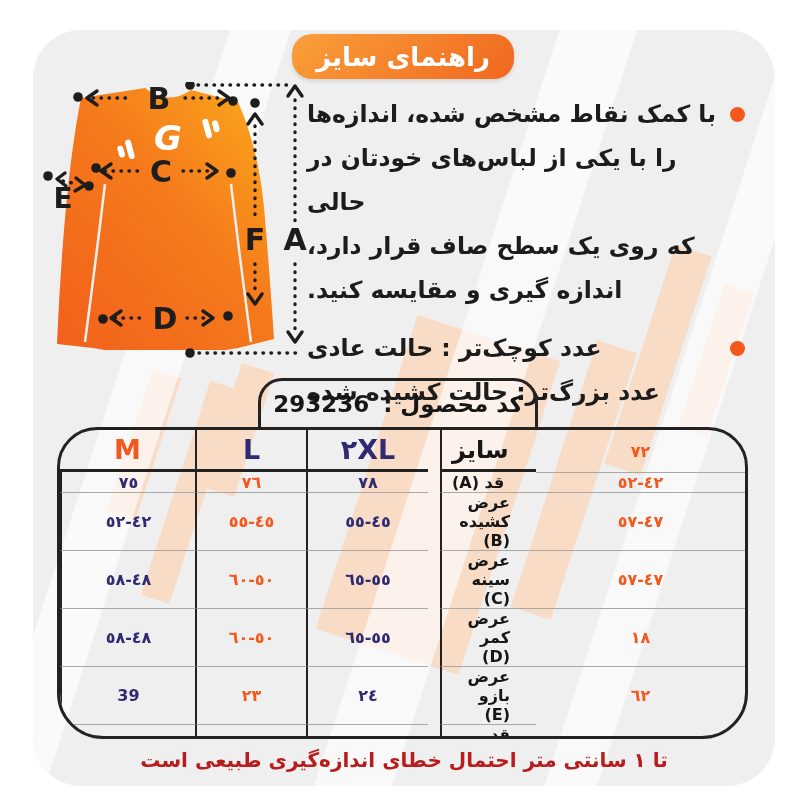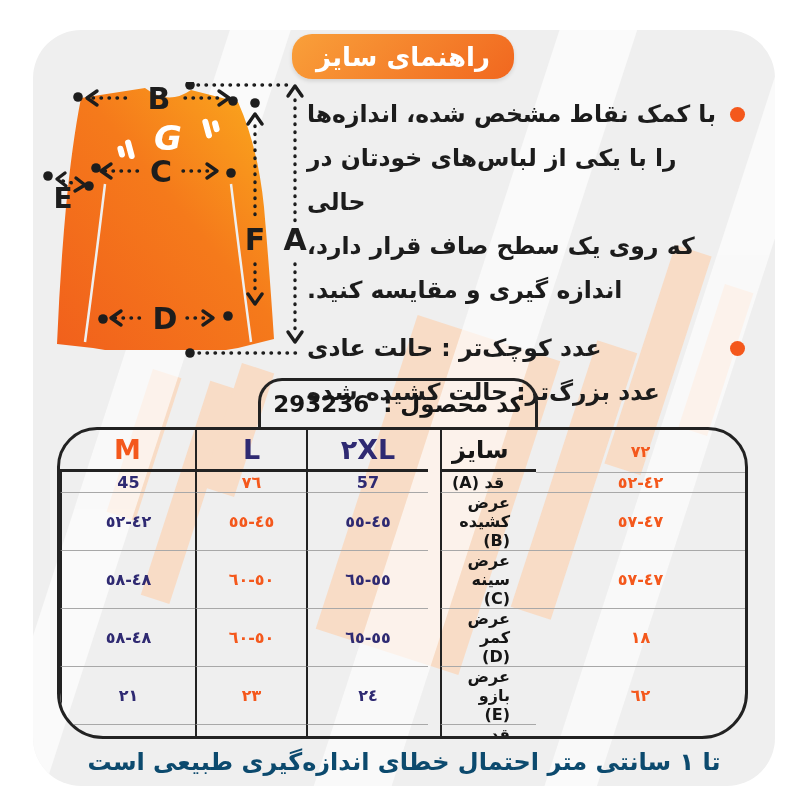--- a/index.html
+++ b/index.html
@@ -49,21 +49,21 @@
   .cell.bl{border-left:2.5px solid #222;}
   .cell.bt{border-top:1.6px solid #a8a8a8;}
   .cell.lab{justify-content:flex-end;padding-left:10px;padding-right:26px;direction:rtl;margin-left:12px;}
   .cell.head.lab{font-size:24px;}
   .cell.orange{color:var(--orange);}
   .cell.navy{color:var(--navy);}
   .cell.v{direction:ltr;}
 
   
   .footnote{position:absolute;left:0;top:718px;width:100%;text-align:center;
-    font-size:24px;font-weight:bold;color:#0c4a6e;direction:rtl;z-index:2;}
+    font-size:20px;font-weight:bold;color:#b91c1c;direction:rtl;z-index:2;}
 </style>
 </head>
 <body>
 
 <div class="card">
 
   <svg class="wm-svg" width="742" height="756" viewBox="0 0 742 756">
     <g fill="#f8dcc6">
       <rect x="96" y="340" width="30" height="150" transform="rotate(18 111 415)"></rect>
       <rect x="142" y="350" width="30" height="225" transform="rotate(18 157 462)"></rect>
@@ -181,41 +181,41 @@
     <span>کد محصول :</span>
     <bdo dir="ltr">293236</bdo>
   </div>
 
   <div class="size-table">
       <div class="cell head v orange" dir="ltr">M</div>
       <div class="cell head v navy bl" dir="ltr">L</div>
       <div class="cell head v navy bl" dir="ltr">٢XL</div>
       <div class="cell head lab bl" dir="rtl">سایز</div>
       <div class="cell v orange" dir="ltr">٧٢</div>
-      <div class="cell v navy bl" dir="ltr">45</div>
+      <div class="cell v navy bl" dir="ltr">٧٥</div>
       <div class="cell v orange bl" dir="ltr">٧٦</div>
-      <div class="cell v navy bl" dir="ltr">57</div>
+      <div class="cell v navy bl" dir="ltr">٧٨</div>
       <div class="cell lab bl" dir="rtl">قد (A)</div>
       <div class="cell v orange bt" dir="ltr">٤٢-٥٢</div>
       <div class="cell v navy bl bt" dir="ltr">٤٢-٥٢</div>
       <div class="cell v orange bl bt" dir="ltr">٤٥-٥٥</div>
       <div class="cell v navy bl bt" dir="ltr">٤٥-٥٥</div>
       <div class="cell lab bl bt" dir="rtl">عرض کشیده (B)</div>
       <div class="cell v orange bt" dir="ltr">٤٧-٥٧</div>
       <div class="cell v navy bl bt" dir="ltr">٤٨-٥٨</div>
       <div class="cell v orange bl bt" dir="ltr">٥٠-٦٠</div>
       <div class="cell v navy bl bt" dir="ltr">٥٥-٦٥</div>
       <div class="cell lab bl bt" dir="rtl">عرض سینه (C)</div>
       <div class="cell v orange bt" dir="ltr">٤٧-٥٧</div>
       <div class="cell v navy bl bt" dir="ltr">٤٨-٥٨</div>
       <div class="cell v orange bl bt" dir="ltr">٥٠-٦٠</div>
       <div class="cell v navy bl bt" dir="ltr">٥٥-٦٥</div>
       <div class="cell lab bl bt" dir="rtl">عرض کمر (D)</div>
       <div class="cell v orange bt" dir="ltr">١٨</div>
-      <div class="cell v navy bl bt" dir="ltr">٢١</div>
+      <div class="cell v navy bl bt" dir="ltr">39</div>
       <div class="cell v orange bl bt" dir="ltr">٢٣</div>
       <div class="cell v navy bl bt" dir="ltr">٢٤</div>
       <div class="cell lab bl bt" dir="rtl">عرض بازو (E)</div>
       <div class="cell v orange bt" dir="ltr">٦٢</div>
       <div class="cell v navy bl bt" dir="ltr">٦٢</div>
       <div class="cell v orange bl bt" dir="ltr">٦٣</div>
       <div class="cell v navy bl bt" dir="ltr">٦٥</div>
       <div class="cell lab bl bt" dir="rtl">قد آستین (F)</div>
     </div>
 

